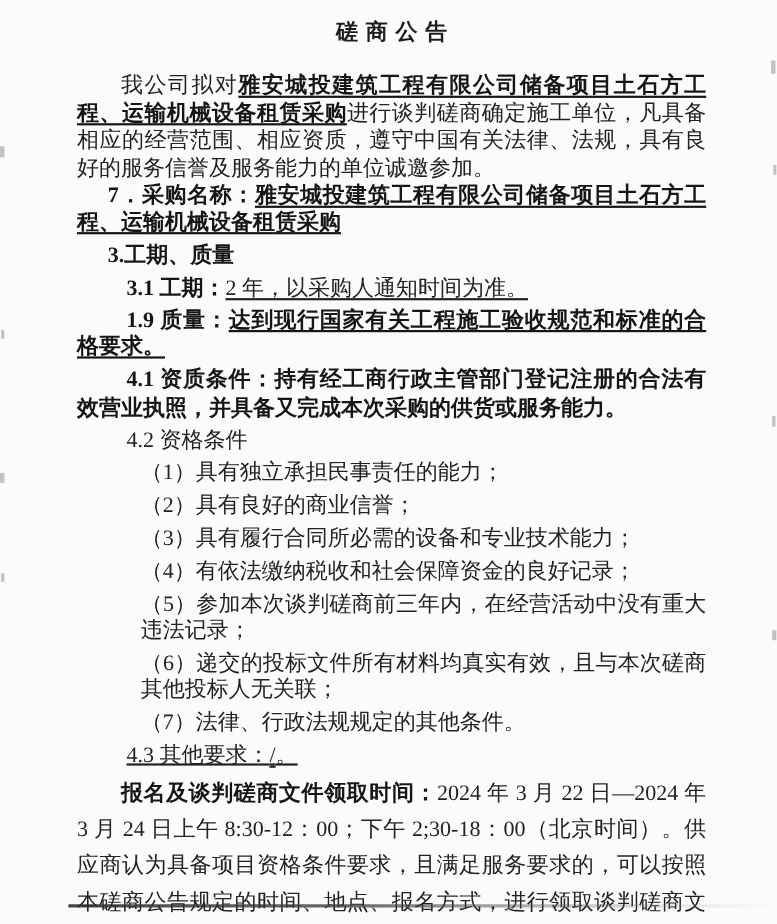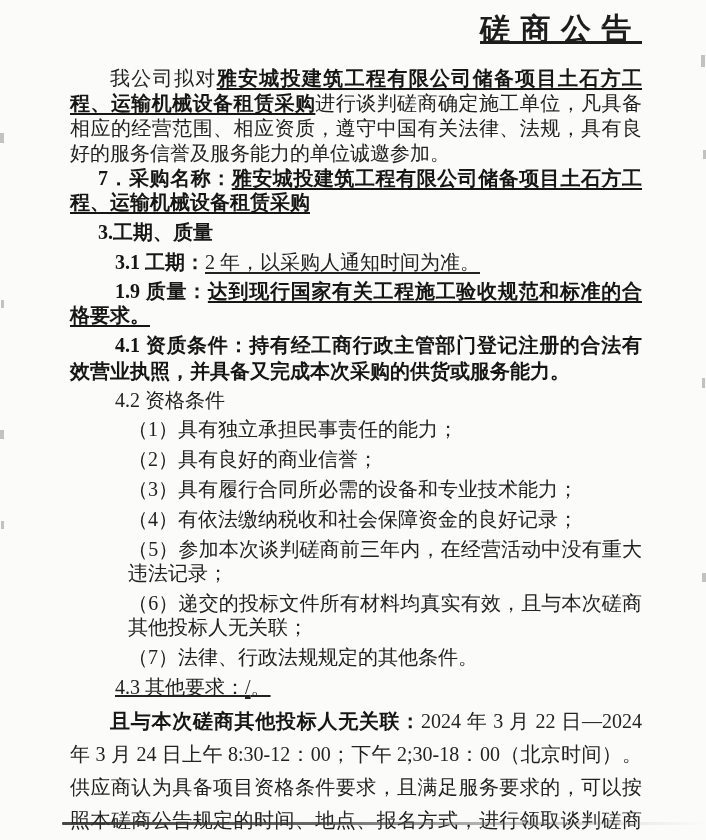--- a/index.html
+++ b/index.html
@@ -10,28 +10,27 @@
     color:#1d1d1d;
     overflow:hidden;
   }
   .page{
     position:relative;
     width:706px;height:840px;
     box-sizing:border-box;
     padding:12px 64px 0 70px;
   }
   .title{
-    text-align:right;
-    font-size:30px;
+    text-align:center;
+    font-size:20px;
     font-weight:bold;
     letter-spacing:.35em;
     text-indent:.35em;
     line-height:34px;
     margin:0;
-    text-decoration:underline;
   }
   p{
     font-size:20px;
     line-height:24px;
     margin:0;
     text-align:justify;
     color:#222;
   }
   .b{font-weight:bold;color:#161616;}
   .u{text-decoration:underline;text-underline-offset:3px;}
@@ -100,21 +99,21 @@
     <p class="ind3">（2）具有良好的商业信誉；</p>
     <p class="ind3">（3）具有履行合同所必需的设备和专业技术能力；</p>
     <p class="ind3">（4）有依法缴纳税收和社会保障资金的良好记录；</p>
     <p class="ind3">（5）参加本次谈判磋商前三年内，在经营活动中没有重大违法记录；</p>
     <p class="ind3">（6）递交的投标文件所有材料均真实有效，且与本次磋商其他投标人无关联；</p>
     <p class="ind3">（7）法律、行政法规规定的其他条件。</p>
   </div>
 
   <p class="ind2h s43"><span>4.3 其他要求：</span><span class="u">/</span><span>。</span></p>
 
-  <p class="signup"><span class="b">且与本次磋商其他投标人无关联：</span><span>2024 年 3 月 22 日—2024 年 3 月 24 日上午 8:30-12：00；下午 2;30-18：00（北京时间）。供应商认为具备项目资格条件要求，且满足服务要求的，可以按照本磋商公告规定的时间、地点、报名方式，进行领取谈判磋商文件。</span></p>
+  <p class="signup"><span class="b">报名及谈判磋商文件领取时间：</span><span>2024 年 3 月 22 日—2024 年 3 月 24 日上午 8:30-12：00；下午 2;30-18：00（北京时间）。供应商认为具备项目资格条件要求，且满足服务要求的，可以按照本磋商公告规定的时间、地点、报名方式，进行领取谈判磋商文件。</span></p>
 
   <p class="ind1h sec5 b">5. 领取谈判磋商文件方式：</p>
 
   <div class="scan-line"></div>
   <div class="speck sp1"></div>
   <div class="speck sp2"></div>
   <div class="speck sp3"></div>
   <div class="speck sp4"></div>
   <div class="speck sp5"></div>
   <div class="speck sp6"></div>

